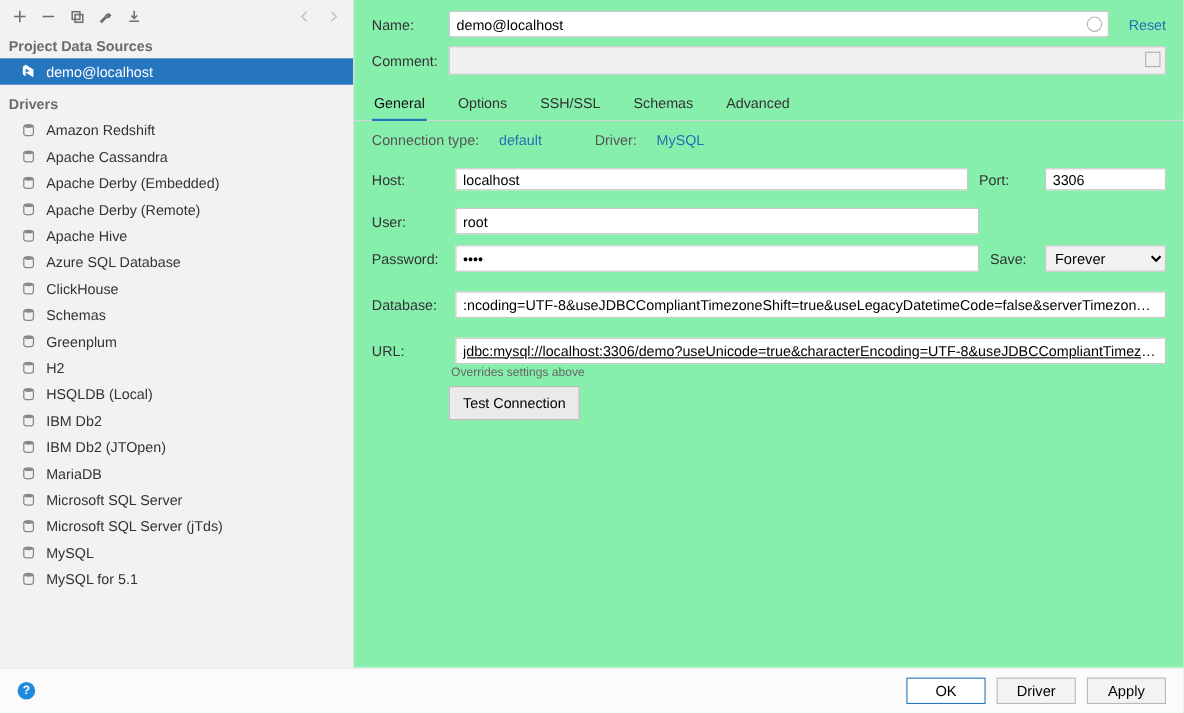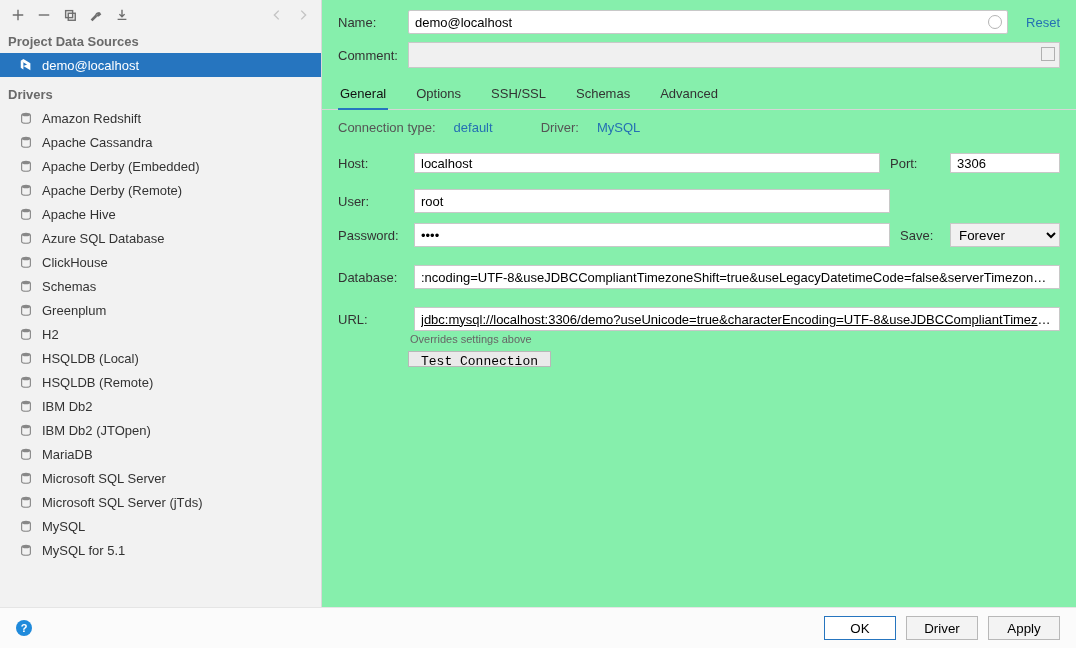--- a/index.html
+++ b/index.html
@@ -86,22 +86,22 @@
   .form-grid .g-input { height: 20px; border: 1px solid #c8c8c8; padding: 2px 6px; }
   .form-grid .port-label { text-align: left; }
   .row2 { padding: 2px 16px; display: grid; grid-template-columns: 66px 1fr; gap: 8px 10px; align-items: center; }
   .row3 { padding: 2px 16px; display: grid; grid-template-columns: 66px 1fr 40px 110px; gap: 8px 10px; align-items: center; }
   .save-select { height: 24px; border: 1px solid #c8c8c8; background: #f1f1f1; padding: 0 4px; }
   .db-input, .url-input { height: 24px; border: 1px solid #c8c8c8; padding: 2px 6px; width: 100%; text-overflow: ellipsis; }
   .url-input { text-decoration: underline; color: #000;}
   .overrides { font-size: 11px; color: #666; padding: 0 16px 0 88px; }
   .test-btn-row { padding: 6px 16px 0 86px; }
   .btn {
-    font-family: Liberation Mono, monospace; font-size: 13px;
-    padding: 2px 12px; height: 16px;
+    font-family: Liberation Sans, sans-serif; font-size: 13px;
+    padding: 2px 12px; height: 31px;
     background: #eaeaea; border: 1px solid #b8b8b8;
     cursor: pointer;
   }
   .footer {
     display: flex; align-items: center; justify-content: flex-end;
     gap: 10px; padding: 8px 16px;
     border-top: 1px solid #e5e5e5;
     background: #fbfbfb;
   }
   .footer .help {
@@ -270,29 +270,20 @@
             <span>H2</span>
           </div>
           <div class="sb-item">
             <span class="sb-icon">
               <svg width="14" height="14" viewBox="0 0 16 16" fill="#888">
                 <ellipse cx="8" cy="4" rx="5" ry="2"></ellipse>
                 <path d="M3 4v8c0 1 2 2 5 2s5-1 5-2V4" fill="none" stroke="#888" stroke-width="1.3"></path>
               </svg>
             </span>
             <span>HSQLDB (Local)</span>
-          </div>
-          <div class="sb-item">
-            <span class="sb-icon">
-              <svg width="14" height="14" viewBox="0 0 16 16" fill="#888">
-                <ellipse cx="8" cy="4" rx="5" ry="2"></ellipse>
-                <path d="M3 4v8c0 1 2 2 5 2s5-1 5-2V4" fill="none" stroke="#888" stroke-width="1.3"></path>
-              </svg>
-            </span>
-            <span>HSQLDB (Remote)</span>
           </div>
           <div class="sb-item">
             <span class="sb-icon">
               <svg width="14" height="14" viewBox="0 0 16 16" fill="#888">
                 <ellipse cx="8" cy="4" rx="5" ry="2"></ellipse>
                 <path d="M3 4v8c0 1 2 2 5 2s5-1 5-2V4" fill="none" stroke="#888" stroke-width="1.3"></path>
               </svg>
             </span>
             <span>IBM Db2</span>
           </div>

